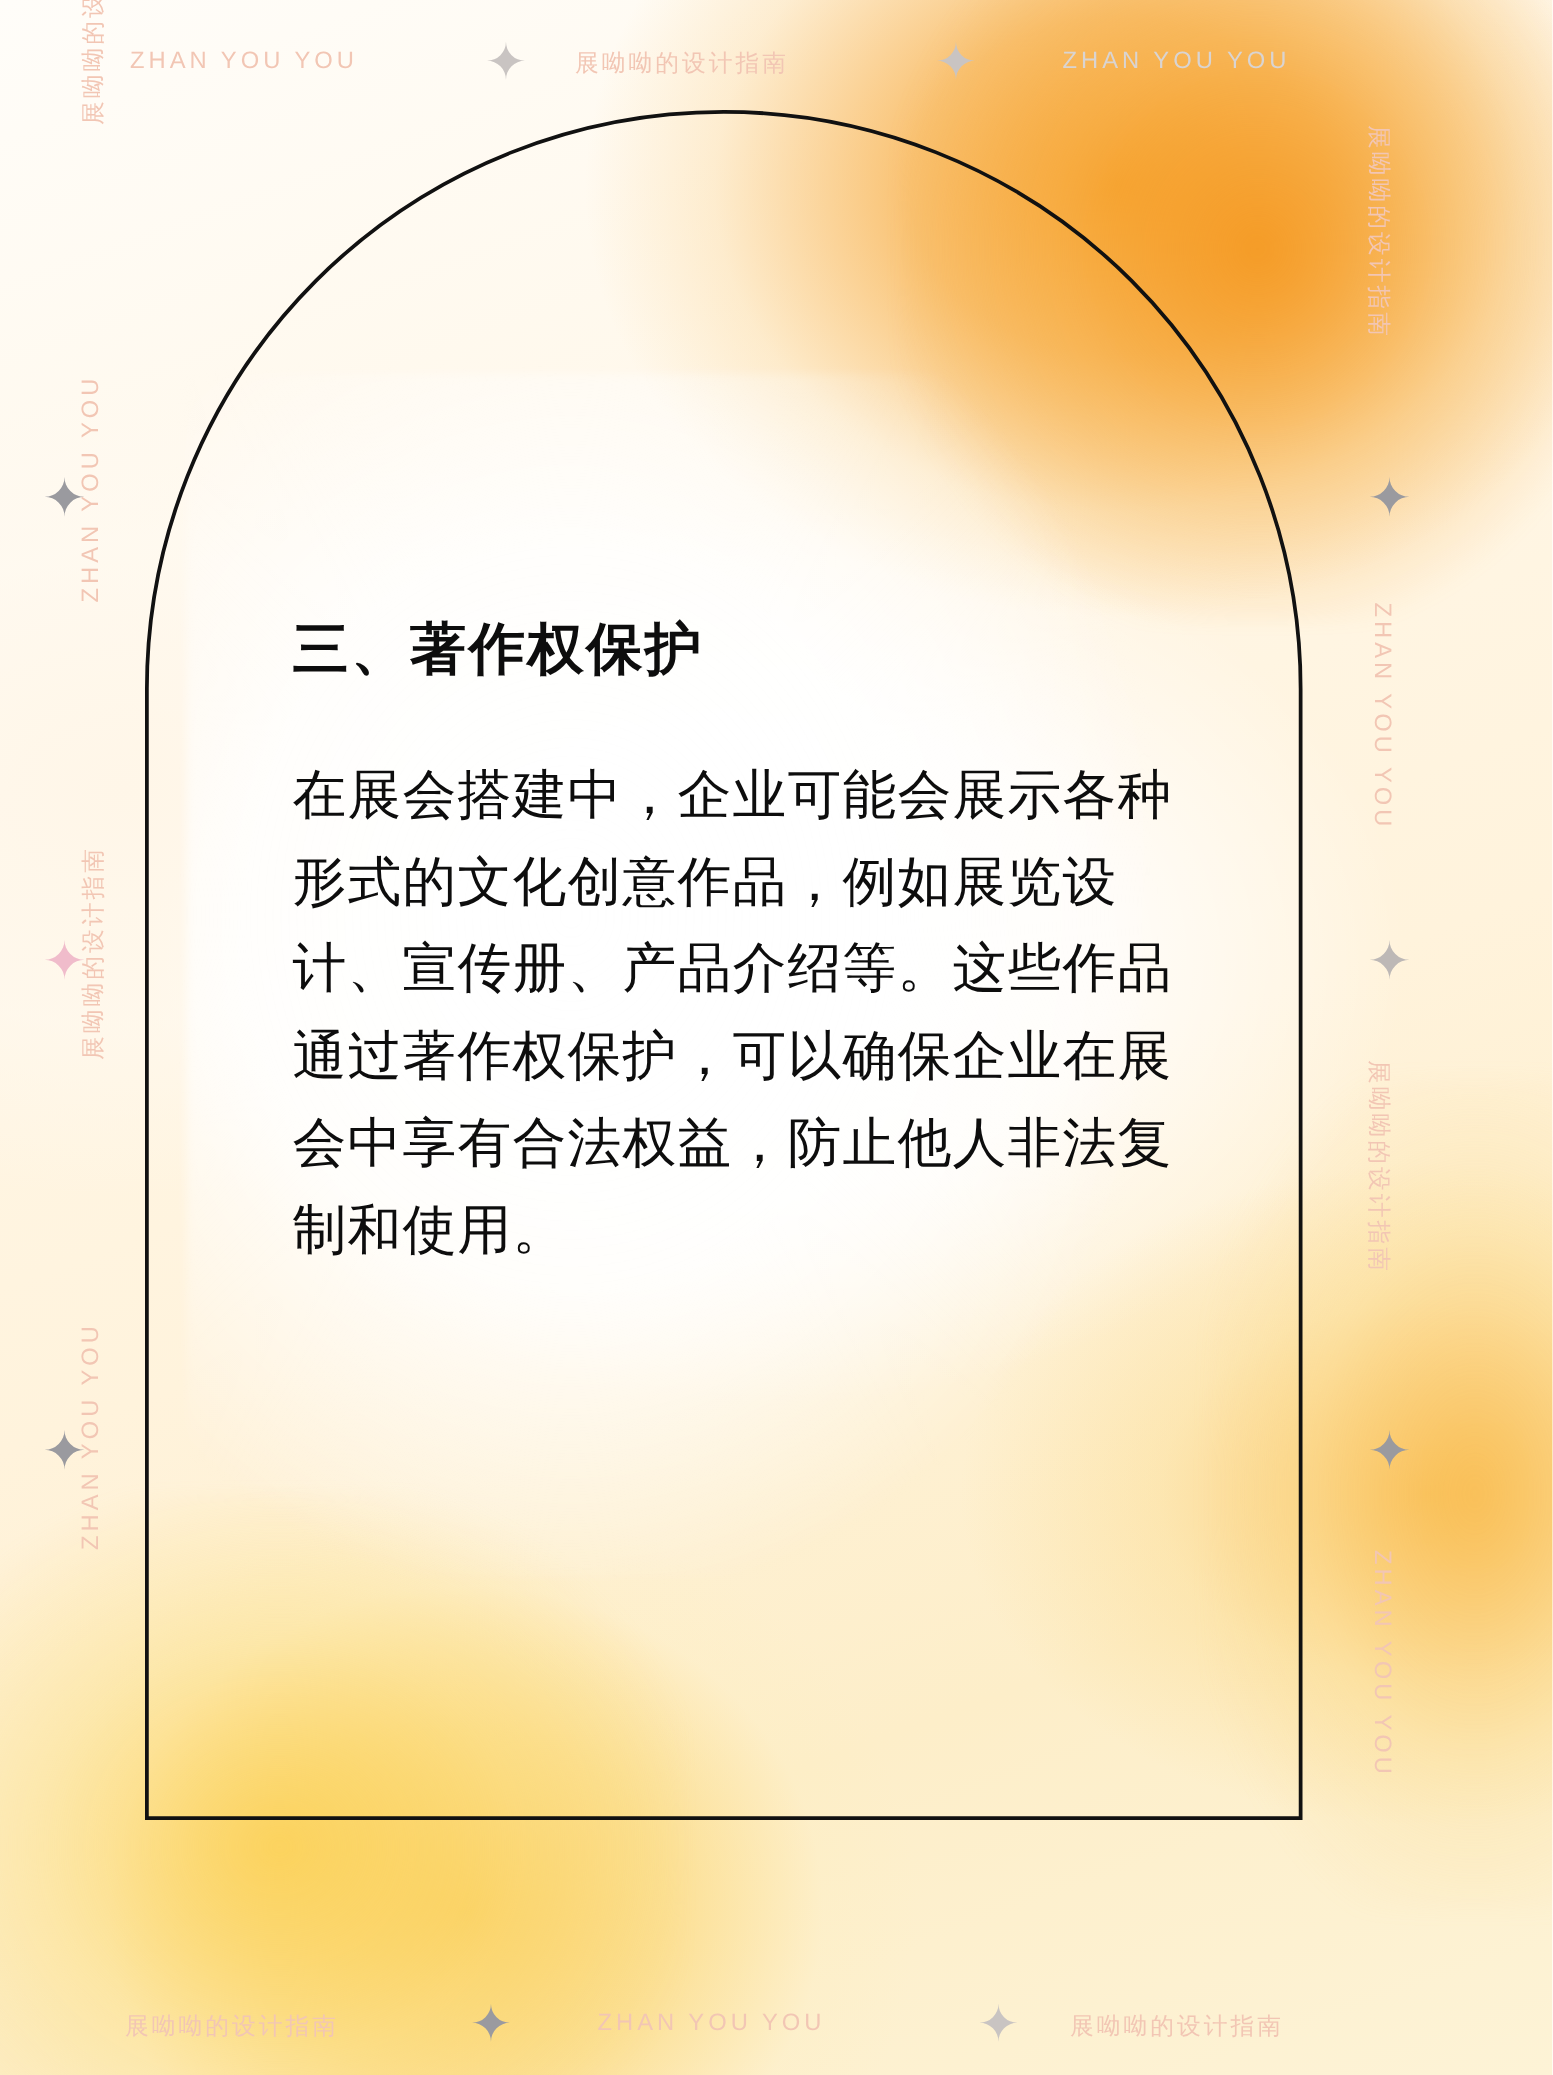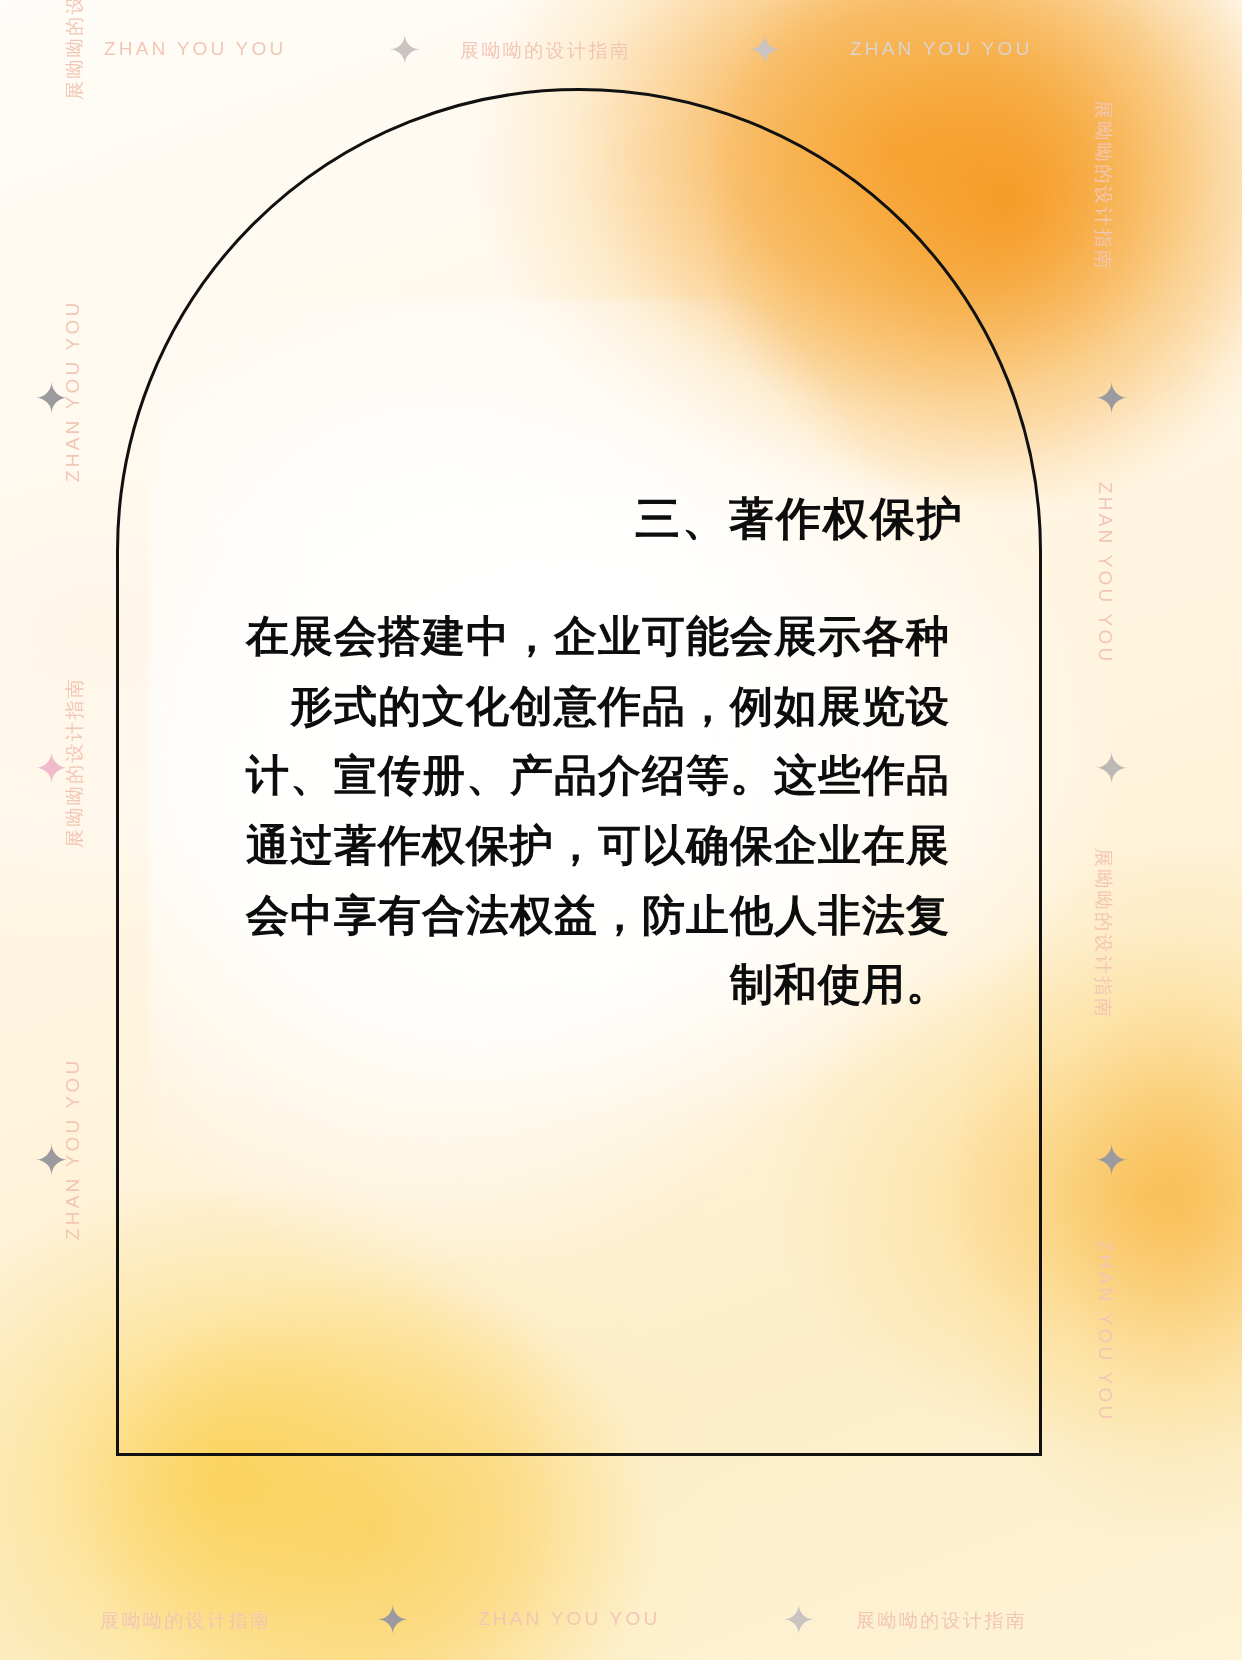--- a/index.html
+++ b/index.html
@@ -88,33 +88,32 @@
     border: 3px solid #111111;
     border-radius: 463px 463px 0 0;
     box-sizing: border-box;
   }
 
   .content {
     position: absolute;
     left: 234px;
     top: 492px;
     width: 730px;
-    text-align: right;
   }
   .heading {
     font-size: 45px;
     font-weight: 700;
     color: #0d0d0d;
     letter-spacing: 2px;
     margin: 0 0 56px 0;
     line-height: 1.2;
   }
   .body-text {
     font-size: 43px;
-    font-weight: 700;
+    font-weight: 400;
     color: #0d0d0d;
     line-height: 1.62;
     letter-spacing: 1px;
     margin: 0;
     width: 716px;
   }
 </style>
 </head>
 <body>
 

